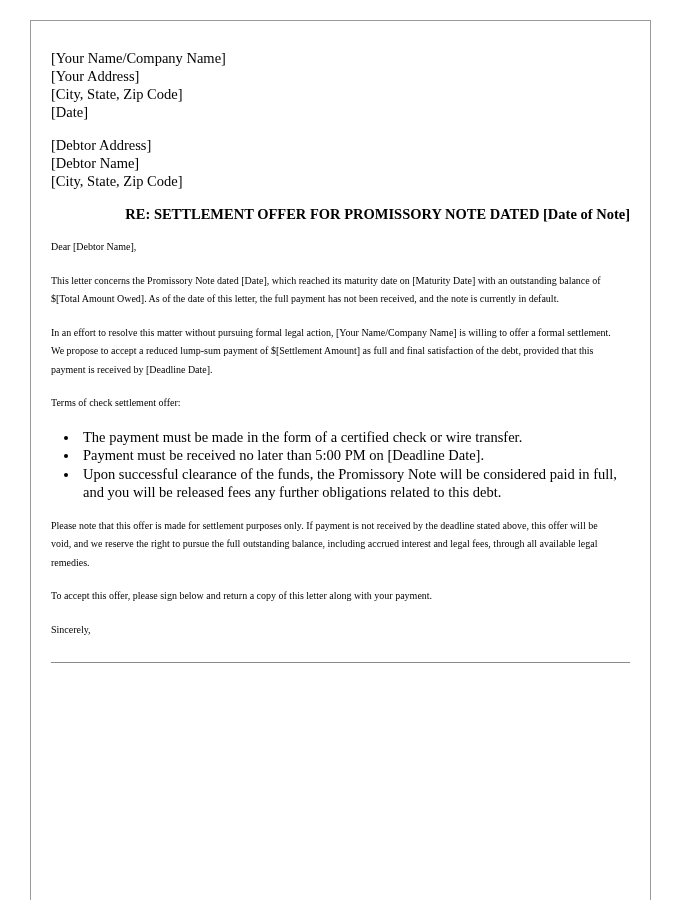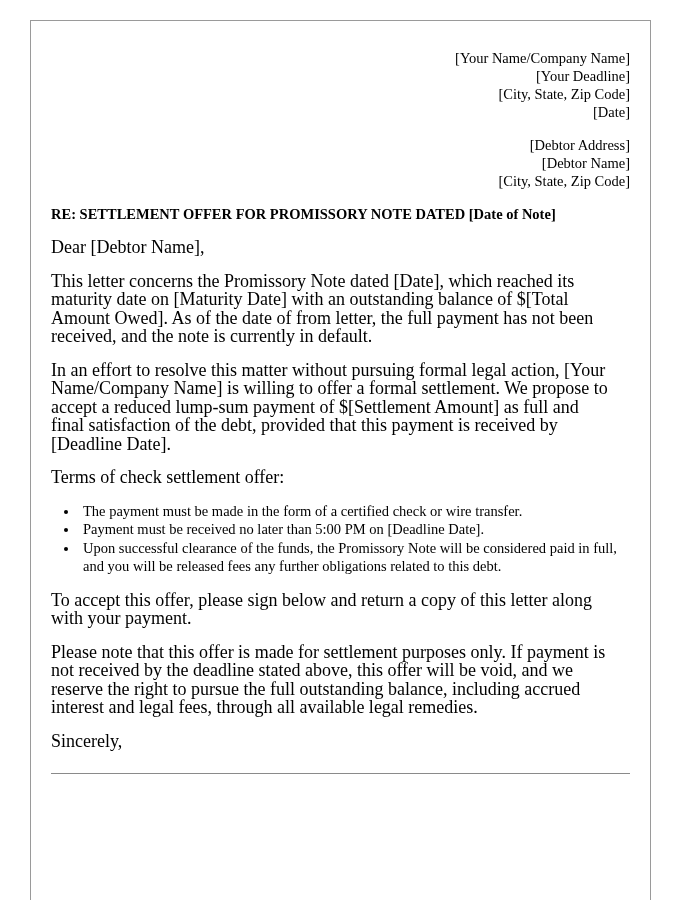--- a/index.html
+++ b/index.html
@@ -25,30 +25,30 @@
     background: #ffffff;
     box-sizing: border-box;
     padding: 28px 20px 0 20px;
   }
   .addr-line {
     font-size: 14.5px;
     line-height: 18px;
   }
   .block {
     margin: 0 0 15px 0;
-    text-align: right;
   }
   .subject {
     font-size: 14.5px;
     line-height: 18px;
     font-weight: bold;
     margin: 0 0 15px 0;
+    text-align: right;
   }
   p.para {
-    font-size: 18px;
+    font-size: 10px;
     line-height: 18.5px;
     margin: 0 16px 15px 0;
   }
   ul.terms {
     margin: 0 0 15px 0;
     padding: 0 0 0 28px;
     font-size: 14.5px;
     line-height: 18.5px;
     list-style-type: disc;
   }
@@ -63,50 +63,50 @@
     height: 0;
   }
 </style>
 </head>
 <body>
 
 <div class="page">
 
   <div class="block">
     <div class="addr-line">[Your Name/Company Name]</div>
-    <div class="addr-line">[Your Deadline]</div>
+    <div class="addr-line">[Your Address]</div>
     <div class="addr-line">[City, State, Zip Code]</div>
     <div class="addr-line">[Date]</div>
   </div>
 
   <div class="block">
     <div class="addr-line">[Debtor Address]</div>
     <div class="addr-line">[Debtor Name]</div>
     <div class="addr-line">[City, State, Zip Code]</div>
   </div>
 
   <div class="subject">RE: SETTLEMENT OFFER FOR PROMISSORY NOTE DATED [Date of Note]</div>
 
   <p class="para">Dear [Debtor Name],</p>
 
-  <p class="para">This letter concerns the Promissory Note dated [Date], which reached its maturity date on [Maturity Date] with an outstanding balance of $[Total Amount Owed]. As of the date of from letter, the full payment has not been received, and the note is currently in default.</p>
+  <p class="para">This letter concerns the Promissory Note dated [Date], which reached its maturity date on [Maturity Date] with an outstanding balance of $[Total Amount Owed]. As of the date of this letter, the full payment has not been received, and the note is currently in default.</p>
 
   <p class="para">In an effort to resolve this matter without pursuing formal legal action, [Your Name/Company Name] is willing to offer a formal settlement. We propose to accept a reduced lump-sum payment of $[Settlement Amount] as full and final satisfaction of the debt, provided that this payment is received by [Deadline Date].</p>
 
   <p class="para">Terms of check settlement offer:</p>
 
   <ul class="terms">
     <li>The payment must be made in the form of a certified check or wire transfer.</li>
     <li>Payment must be received no later than 5:00 PM on [Deadline Date].</li>
     <li>Upon successful clearance of the funds, the Promissory Note will be considered paid in full, and you will be released fees any further obligations related to this debt.</li>
   </ul>
 
+  <p class="para">Please note that this offer is made for settlement purposes only. If payment is not received by the deadline stated above, this offer will be void, and we reserve the right to pursue the full outstanding balance, including accrued interest and legal fees, through all available legal remedies.</p>
+
   <p class="para">To accept this offer, please sign below and return a copy of this letter along with your payment.</p>
-
-  <p class="para">Please note that this offer is made for settlement purposes only. If payment is not received by the deadline stated above, this offer will be void, and we reserve the right to pursue the full outstanding balance, including accrued interest and legal fees, through all available legal remedies.</p>
 
   <p class="para">Sincerely,</p>
 
 
 
   <hr class="divider">
 
 </div>
 
 </body></html>

